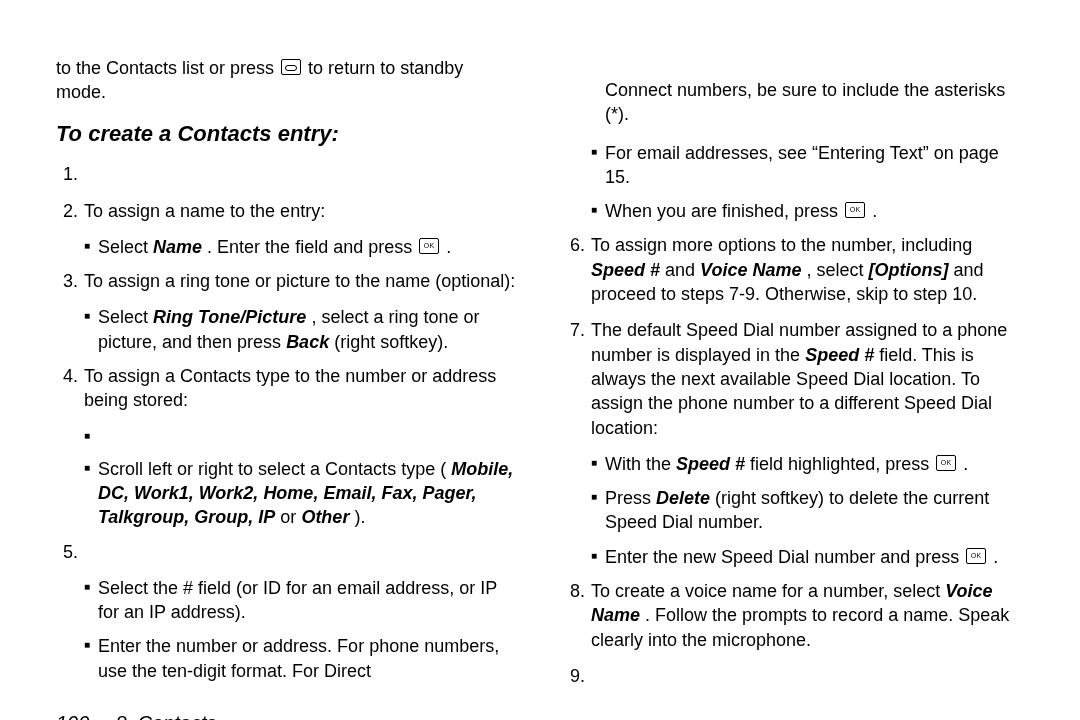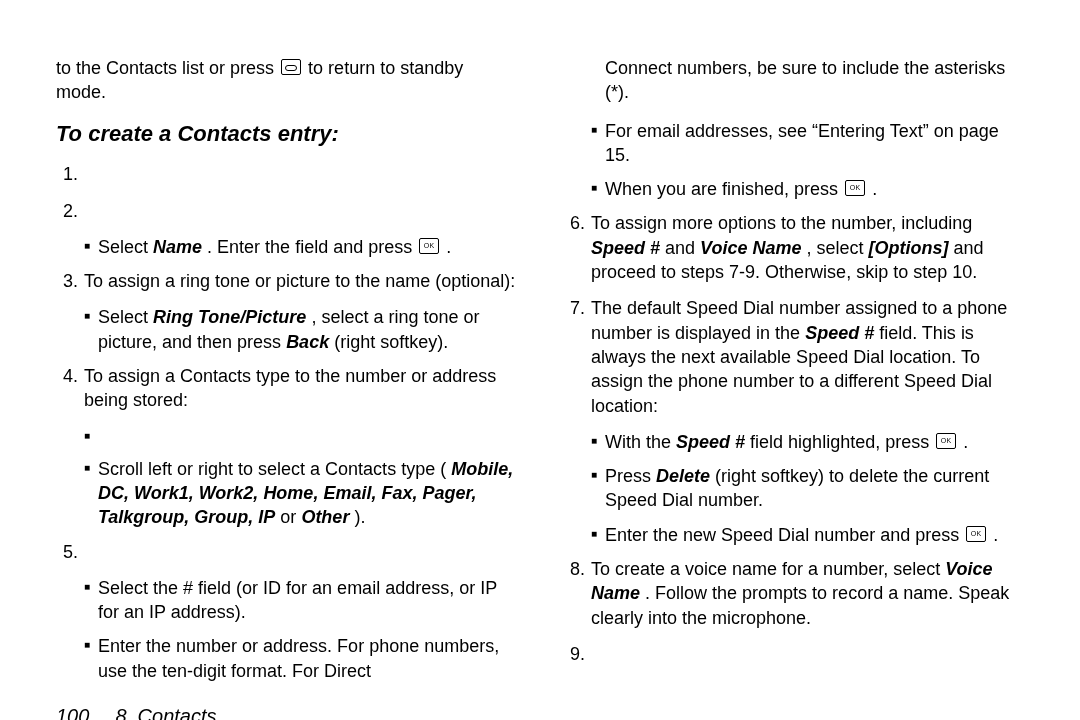--- a/index.html
+++ b/index.html
@@ -123,20 +123,21 @@
       </p>
 
       <p class="subhead">To create a Contacts entry:</p>
 
       <div class="step">
         <div class="num">1.</div>
       </div>
 
       <div class="step">
         <div class="num">2.</div>
+        <div>To assign a name to the entry:</div>
       </div>
       <div class="bullet">
         <div class="sq">■</div>
         <div>
           <span class="runtext">Select </span>
           <span class="runtext bolditalic">Name</span>
           <span class="runtext">. Enter the field and press </span>
           <span class="icon-key icon-ok"></span>
           <span class="runtext">.</span>
         </div>
@@ -183,21 +184,21 @@
         <div>Select the # field (or ID for an email address, or IP for an IP address).</div>
       </div>
       <div class="bullet">
         <div class="sq">■</div>
         <div>Enter the number or address. For phone numbers, use the ten-digit format. For Direct</div>
       </div>
     </div>
 
     <div class="col">
 
-      <p class="para" style="padding-left:42px;">Connect numbers, be sure to include the asterisks (*).</p>
+      <p class="para" style="padding-left:42px;margin-top:22px;">Connect numbers, be sure to include the asterisks (*).</p>
 
       <div class="bullet">
         <div class="sq">■</div>
         <div>For email addresses, see “Entering Text” on page 15.</div>
       </div>
       <div class="bullet">
         <div class="sq">■</div>
         <div>
           <span class="runtext">When you are finished, press </span>
           <span class="icon-key icon-ok"></span>

